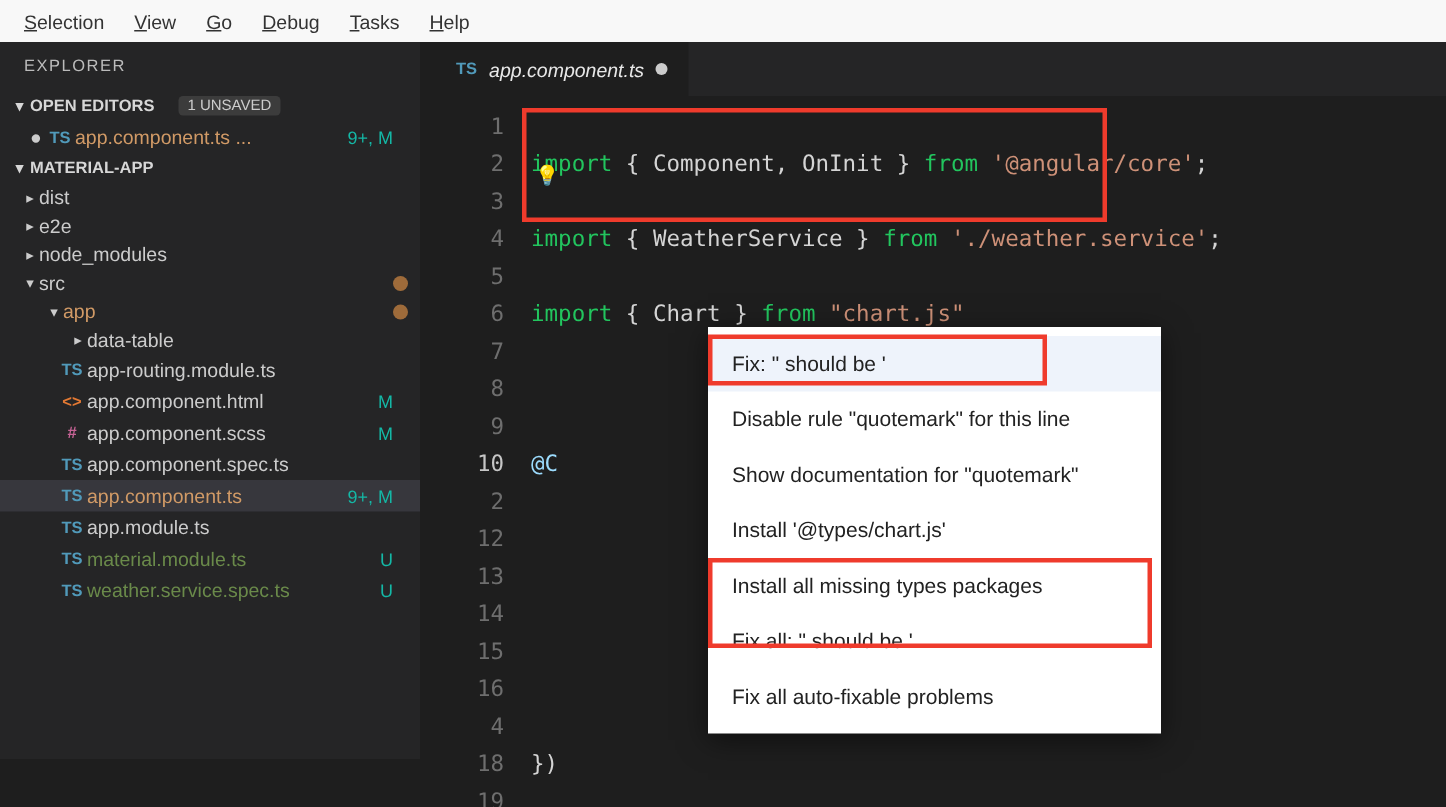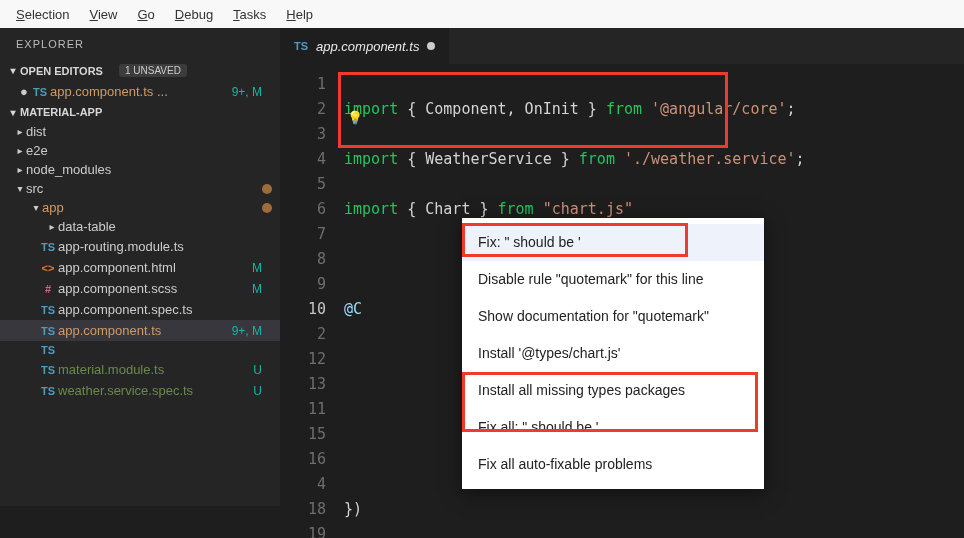--- a/index.html
+++ b/index.html
@@ -1,20 +1,20 @@
 <!DOCTYPE html>
 <html><head>
 <meta charset="utf-8">
 <style>
 * { margin:0; padding:0; box-sizing:border-box; }
 body { width:964px; height:538px; font-family:"Segoe UI",Arial,sans-serif; font-size:13px; background:#1e1e1e; color:#ccc; overflow:hidden; }
 .menubar { height:28px; background:#f8f8f8; color:#333; display:flex; align-items:center; padding:0 6px; }
 .menubar span { padding:4px 10px; cursor:default; }
 .menubar span u { text-decoration:underline; }
-.main { display:flex; height:478px; }
+.main { display:flex; height:478px;gap:10px; }
 .sidebar { width:280px; background:#252526; display:flex; flex-direction:column; color:#ccc; }
 .explorer-hdr { padding:10px 16px; font-size:11px; letter-spacing:1px; color:#bbb; }
 .section-hdr { display:flex; align-items:center; padding:4px 6px; font-size:11px; font-weight:700; color:#d7d7d7; }
 .section-hdr .chev { width:14px; display:inline-block; text-align:center; font-size:10px; }
 .badge { background:#3c3c3c; color:#ccc; font-size:10px; padding:1px 6px; border-radius:3px; margin-left:16px; font-weight:400; }
 .file-row { display:flex; align-items:center; padding:3px 8px 3px 18px; font-size:13px; color:#ccc; position:relative; }
 .file-row.selected { background:#37373d; }
 .file-row .dot { width:12px; text-align:center; color:#ccc; }
 .file-row .icon { width:20px; font-size:11px; font-weight:700; text-align:center; }
 .file-row .name { flex:1; overflow:hidden; white-space:nowrap; text-overflow:ellipsis; }
@@ -133,20 +133,21 @@
           <span class="name ">app.component.spec.ts</span>
           <span class="tail "></span>
         </div>
         <div class="file-row selected" style="padding-left: 38px;">
           <span class="icon ic-ts">TS</span>
           <span class="name c-app">app.component.ts</span>
           <span class="tail c-mod">9+, M</span>
         </div>
         <div class="file-row" style="padding-left: 38px;">
           <span class="icon ic-ts">TS</span>
+          <span class="name ">app.module.ts</span>
           <span class="tail "></span>
         </div>
         <div class="file-row" style="padding-left: 38px;">
           <span class="icon ic-ts">TS</span>
           <span class="name c-u">material.module.ts</span>
           <span class="tail c-u">U</span>
         </div>
         <div class="file-row" style="padding-left: 38px;">
           <span class="icon ic-ts">TS</span>
           <span class="name c-u">weather.service.spec.ts</span>
@@ -172,21 +173,21 @@
           <div>4</div>
           <div>5</div>
           <div>6</div>
           <div>7</div>
           <div>8</div>
           <div>9</div>
           <div class="g-active">10</div>
           <div>2</div>
           <div>12</div>
           <div>13</div>
-          <div>11</div>
+          <div>14</div>
           <div>15</div>
           <div>16</div>
           <div>4</div>
           <div>18</div>
           <div>19</div>
         </div>
       <div class="code">
 <div><span class="kw">import</span> <span class="br">{ Component, OnInit }</span> <span class="kw">from</span> <span class="str">'@angular/core'</span><span class="br">;</span></div>
 <div><span class="kw">import</span> <span class="br">{ WeatherService }</span> <span class="kw">from</span> <span class="str">'./weather.service'</span><span class="br">;</span></div>
 <div><span class="kw">import</span> <span class="br">{ Chart }</span> <span class="kw">from</span> <span class="str">"chart.js"</span></div>

